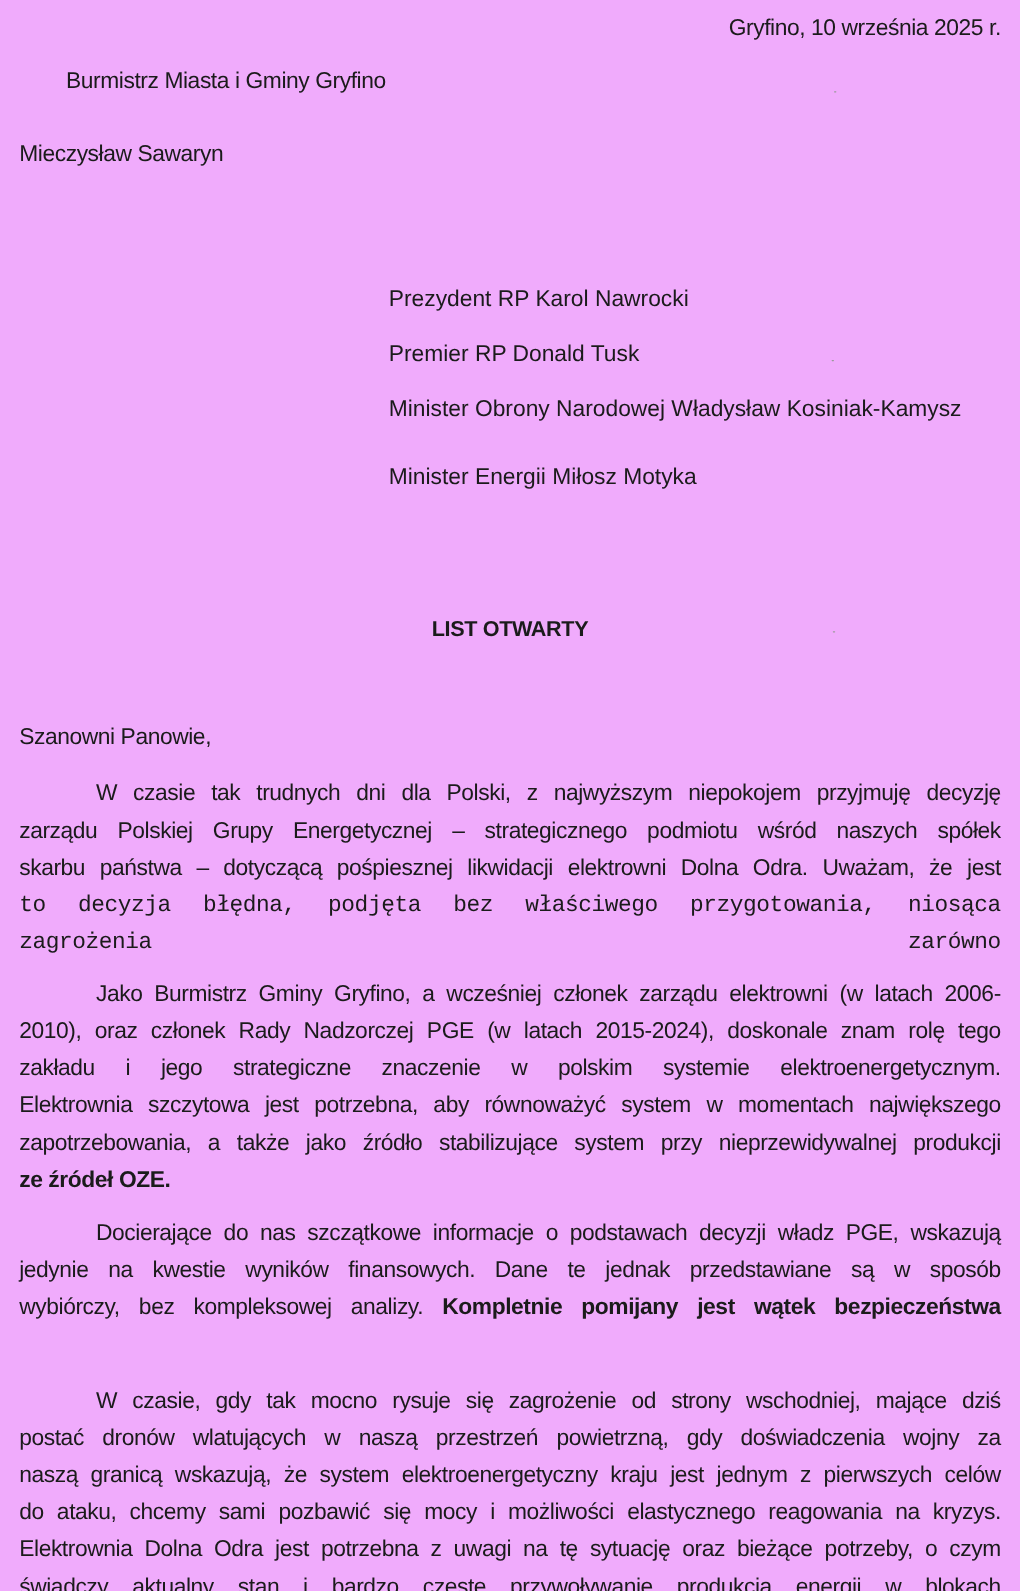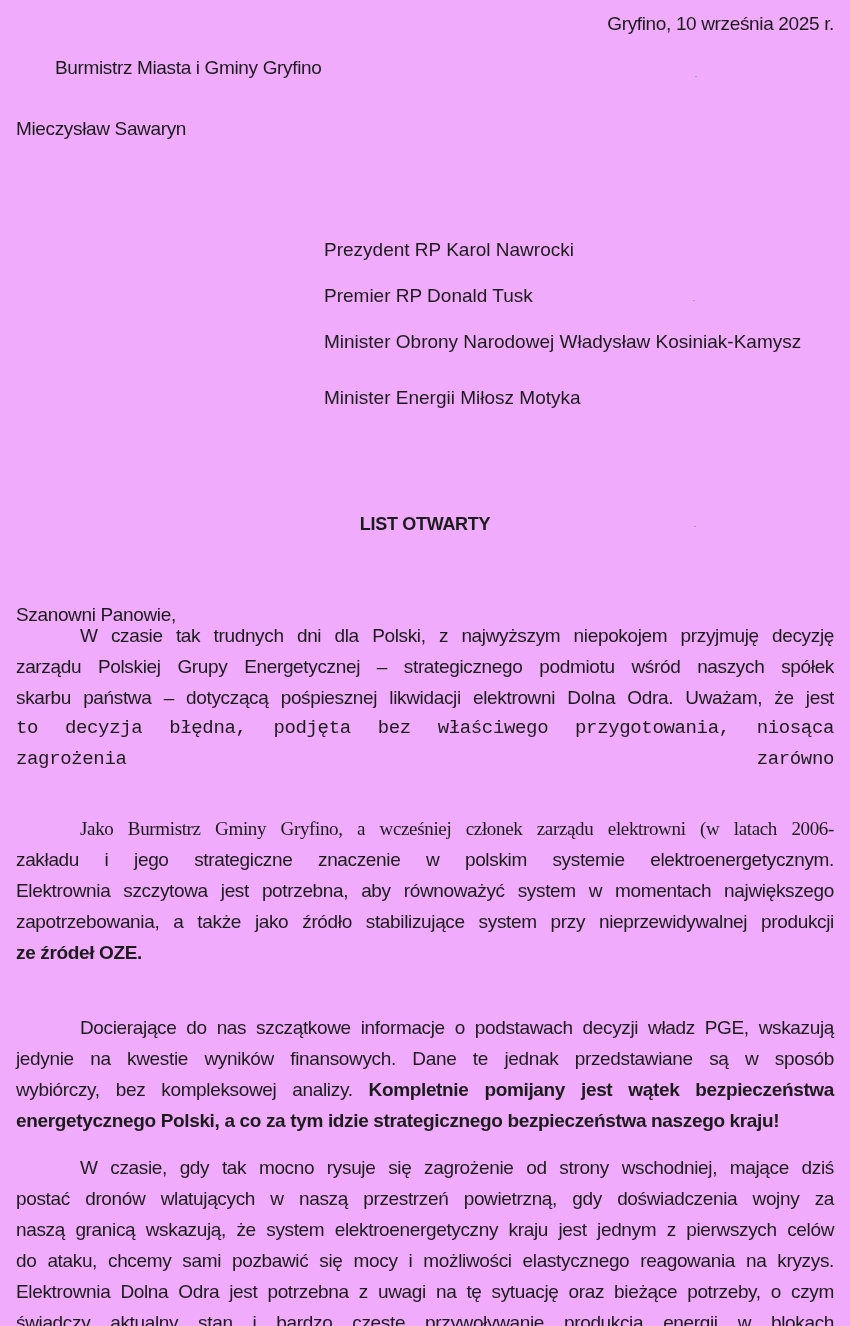--- a/index.html
+++ b/index.html
@@ -78,21 +78,21 @@
       display: inline-block;
       width: 100%;
       white-space: normal;
       text-align: justify;
       text-align-last: justify;
     }
     .line.last .inner { text-align-last: left; }
     .line.indent .inner { width: calc(100% - 0px); }
     .bold { font-weight: bold; }
 
-    .p1 { top: 620px; }
+    .p1 { top: 646px; }
     .p2 { top: 813px; }
     .p3 { top: 1012px; }
     .p4 { top: 1152px; }
 
     
     .cond { letter-spacing: -0.35px; }
     .speck {
       position: absolute;
       width: 2px; height: 1px;
       background: #9a9a9a;
@@ -121,32 +121,32 @@
   <div class="abs salutation cond">Szanowni Panowie,</div>
 
   <div class="paragraph p1 cond">
     <span class="line indent"><span class="inner" style="white-space: normal; width: 754px;">W czasie tak trudnych dni dla Polski, z najwyższym niepokojem przyjmuję decyzję</span></span>
     <span class="line"><span class="inner" style="white-space: normal; width: 818px;">zarządu Polskiej Grupy Energetycznej – strategicznego podmiotu wśród naszych spółek</span></span>
     <span class="line"><span class="inner" style="white-space: normal; width: 818px;">skarbu państwa – dotyczącą pośpiesznej likwidacji elektrowni Dolna Odra. Uważam, że jest</span></span>
     <span class="line"><span class="inner" style="white-space: normal; width: 818px; font-family: Liberation Mono, monospace;">to decyzja błędna, podjęta bez właściwego przygotowania, niosąca zagrożenia zarówno</span></span>
   </div>
 
   <div class="paragraph p2 cond">
-    <span class="line indent"><span class="inner" style="white-space: normal; width: 754px; font-family: Liberation Serif, serif;">Jako Burmistrz Gminy Gryfino, a wcześniej członek zarządu elektrowni (w latach 2006-</span></span>
+    <span class="line indent"><span class="inner" style="white-space: normal; width: 754px;">Jako Burmistrz Gminy Gryfino, a wcześniej członek zarządu elektrowni (w latach 2006-</span></span>
+    <span class="line"><span class="inner" style="white-space: normal; width: 818px;">2010), oraz członek Rady Nadzorczej PGE (w latach 2015-2024), doskonale znam rolę tego</span></span>
     <span class="line"><span class="inner" style="white-space: normal; width: 818px;">zakładu i jego strategiczne znaczenie w polskim systemie elektroenergetycznym.</span></span>
     <span class="line"><span class="inner" style="white-space: normal; width: 818px;">Elektrownia szczytowa jest potrzebna, aby równoważyć system w momentach największego</span></span>
     <span class="line"><span class="inner" style="white-space: normal; width: 818px;">zapotrzebowania, a także jako źródło stabilizujące system przy nieprzewidywalnej produkcji</span></span>
     <span class="line last"><span class="inner" style="white-space: normal; width: 818px; font-weight: bold;">ze źródeł OZE.</span></span>
   </div>
 
   <div class="paragraph p3 cond">
     <span class="line indent"><span class="inner" style="white-space: normal; width: 754px;">Docierające do nas szczątkowe informacje o podstawach decyzji władz PGE, wskazują</span></span>
     <span class="line"><span class="inner" style="white-space: normal; width: 818px;">jedynie na kwestie wyników finansowych. Dane te jednak przedstawiane są w sposób</span></span>
     <span class="line"><span class="inner" style="white-space: normal; width: 818px;"><span>wybiórczy, bez kompleksowej analizy.</span> <span class="bold">Kompletnie pomijany jest wątek bezpieczeństwa</span></span></span>
-    <span class="line last bold"><span class="inner" style="white-space: normal; width: 818px;">energetycznego Polski, a co za tym idzie strategicznego bezpieczeństwa naszego kraju!</span></span>
   </div>
 
   <div class="paragraph p4 cond">
     <span class="line indent"><span class="inner" style="white-space: normal; width: 754px;">W czasie, gdy tak mocno rysuje się zagrożenie od strony wschodniej, mające dziś</span></span>
     <span class="line"><span class="inner" style="white-space: normal; width: 818px;">postać dronów wlatujących w naszą przestrzeń powietrzną, gdy doświadczenia wojny za</span></span>
     <span class="line"><span class="inner" style="white-space: normal; width: 818px;">naszą granicą wskazują, że system elektroenergetyczny kraju jest jednym z pierwszych celów</span></span>
     <span class="line"><span class="inner" style="white-space: normal; width: 818px;">do ataku, chcemy sami pozbawić się mocy i możliwości elastycznego reagowania na kryzys.</span></span>
     <span class="line"><span class="inner" style="white-space: normal; width: 818px;">Elektrownia Dolna Odra jest potrzebna z uwagi na tę sytuację oraz bieżące potrzeby, o czym</span></span>
     <span class="line"><span class="inner" style="white-space: normal; width: 818px;">świadczy aktualny stan i bardzo częste przywoływanie produkcja energii w blokach</span></span>
 

